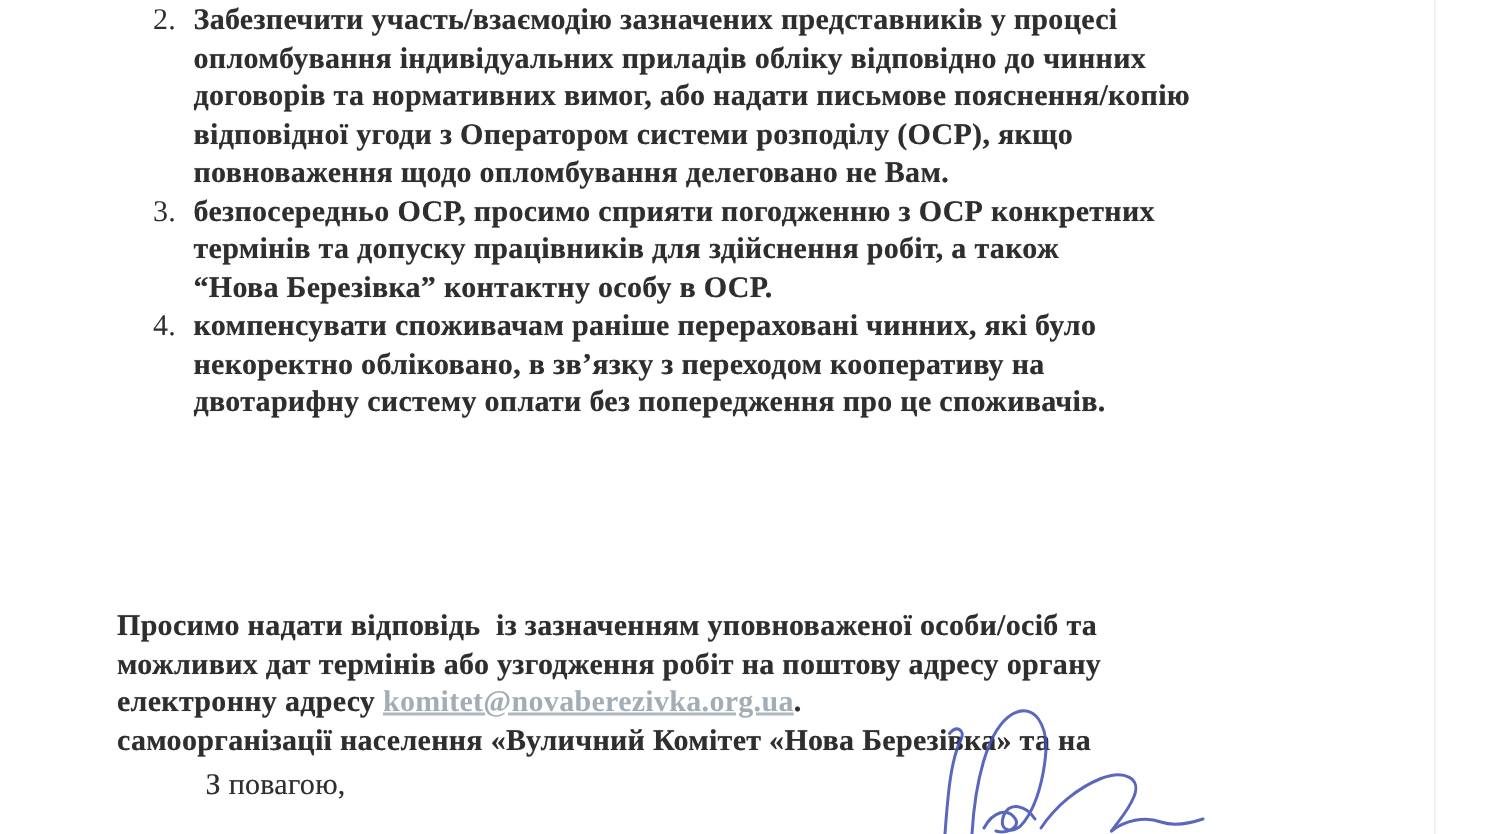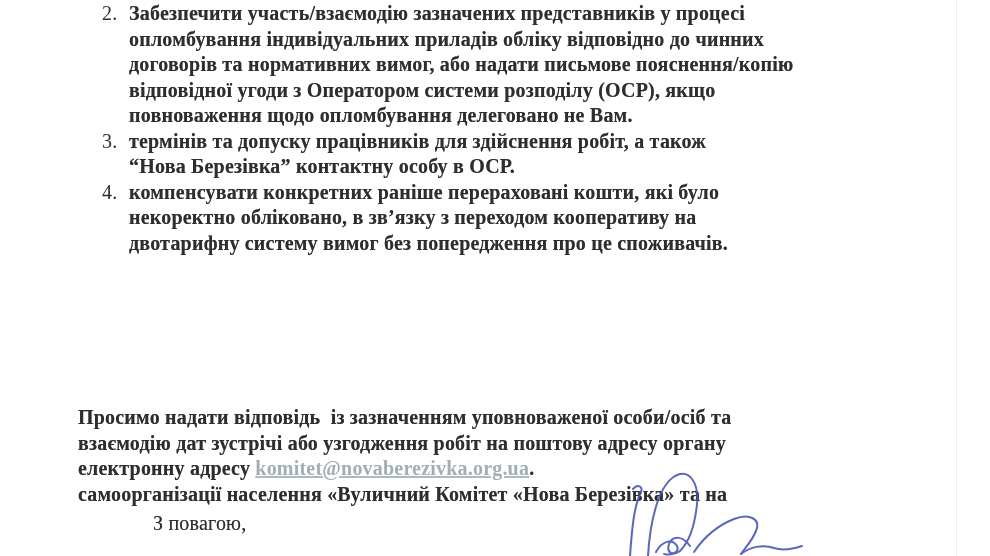--- a/index.html
+++ b/index.html
@@ -59,21 +59,20 @@
     text-decoration: underline;
     text-decoration-color: #aeb8bf;
     text-shadow: none;
     cursor: pointer;
   }
   .salutation {
     position: absolute;
     top: 511px;
     left: 137px;
     text-shadow: 0 0 0.5px rgba(46,46,46,0.55);
-    margin-left: 16px;
   }
   .signature {
     position: absolute;
     left: 598px;
     top: 466px;
     width: 210px;
     height: 90px;
     overflow: hidden;
   }
 </style>
@@ -93,39 +92,40 @@
         <div class="line">опломбування індивідуальних приладів обліку відповідно до чинних</div>
         <div class="line">договорів та нормативних вимог, або надати письмове пояснення/копію</div>
         <div class="line">відповідної угоди з Оператором системи розподілу (ОСР), якщо</div>
         <div class="line">повноваження щодо опломбування делеговано не Вам.</div>
       </div>
     </div>
 
     <div class="list-item">
       <span class="num">3.</span>
       <div class="item-lines">
+        <div class="line">безпосередньо ОСР, просимо сприяти погодженню з ОСР конкретних</div>
         <div class="line">термінів та допуску працівників для здійснення робіт, а також</div>
         <div class="line">“Нова Березівка” контактну особу в ОСР.</div>
       </div>
     </div>
 
     <div class="list-item">
       <span class="num">4.</span>
       <div class="item-lines">
-        <div class="line">компенсувати конкретних раніше перераховані кошти, які було</div>
+        <div class="line">компенсувати споживачам раніше перераховані чинних, які було</div>
         <div class="line">некоректно обліковано, в зв’язку з переходом кооперативу на</div>
-        <div class="line">двотарифну систему вимог без попередження про це споживачів.</div>
+        <div class="line">двотарифну систему оплати без попередження про це споживачів.</div>
       </div>
     </div>
 
   </div>
 
   <div class="closing-paragraph">
     <div class="line">Просимо надати відповідь  із зазначенням уповноваженої особи/осіб та</div>
-    <div class="line">взаємодію дат зустрічі або узгодження робіт на поштову адресу органу</div>
+    <div class="line">можливих дат термінів або узгодження робіт на поштову адресу органу</div>
     <div class="line"><span>електронну адресу </span><a class="email-link">komitet@novaberezivka.org.ua</a><span>.</span></div>
     <div class="line">самоорганізації населення «Вуличний Комітет «Нова Березівка» та на</div>
   </div>
 
   <div class="salutation">З повагою,</div>
 
   <svg class="signature" viewBox="0 0 210 90" xmlns="http://www.w3.org/2000/svg">
     <g fill="none" stroke-width="2" stroke-linecap="round" opacity="0.88">
       <path d="M32,90 C34,62 36,40 43,26 C45,21 40,17 35,23" stroke="#4353b4"></path>
       <path d="M50,90 C52,56 60,20 77,10 C92,2 101,18 99,38 C97,58 91,76 82,85 C75,90 68,87 71,78 C75,68 86,71 92,80" stroke="#4353b4"></path>

